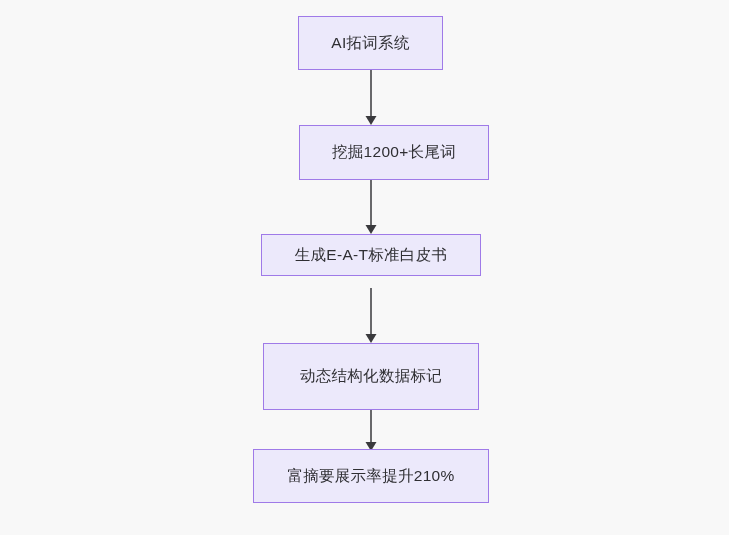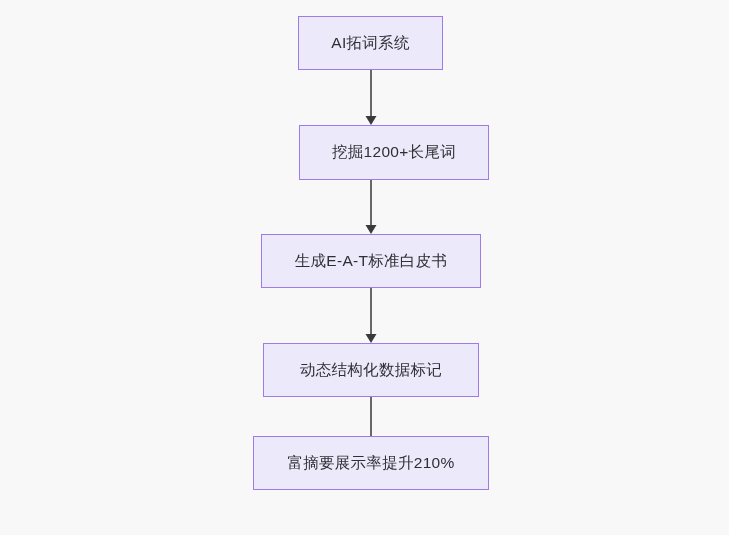--- a/index.html
+++ b/index.html
@@ -72,22 +72,22 @@
     <svg class="edge" width="24" height="54" style="left: 359px; top: 397px;">
       <line class="edge-line" x1="12" y1="0" x2="12" y2="46"></line>
       <polygon class="edge-head" points="6.5,45 17.5,45 12,54"></polygon>
     </svg>
     <div class="node" style="left: 298px; top: 16px; width: 145px; height: 54px;">
       <span class="node-label">AI拓词系统</span>
     </div>
     <div class="node" style="left: 276px; top: 125px; width: 190px; height: 55px; margin-left: 23px;">
       <span class="node-label">挖掘1200+长尾词</span>
     </div>
-    <div class="node" style="left: 261px; top: 234px; width: 220px; height: 54px;">
+    <div class="node" style="left: 261px; top: 234px; width: 220px; height: 42px;">
       <span class="node-label">生成E-A-T标准白皮书</span>
     </div>
-    <div class="node" style="left: 263px; top: 343px; width: 216px; height: 54px;">
+    <div class="node" style="left: 263px; top: 343px; width: 216px; height: 67px;">
       <span class="node-label">动态结构化数据标记</span>
     </div>
-    <div class="node" style="left: 253px; top: 436px; width: 236px; height: 54px;">
+    <div class="node" style="left: 253px; top: 449px; width: 236px; height: 54px;">
       <span class="node-label">富摘要展示率提升210%</span>
     </div>
   </div>
 
 </body></html>

